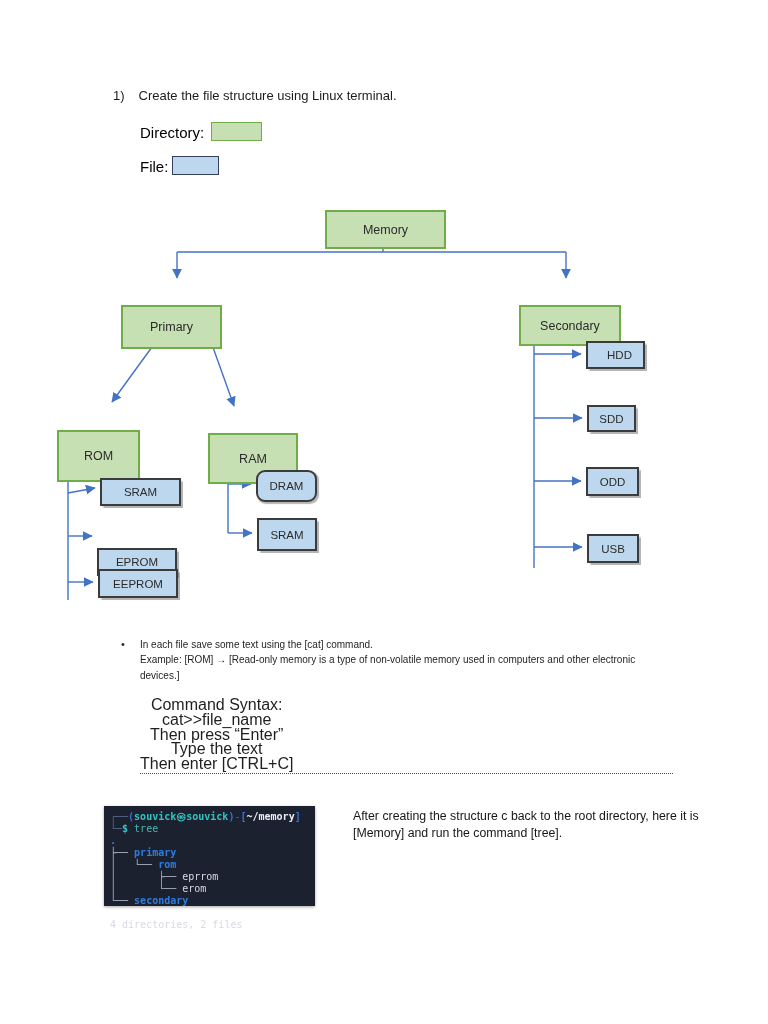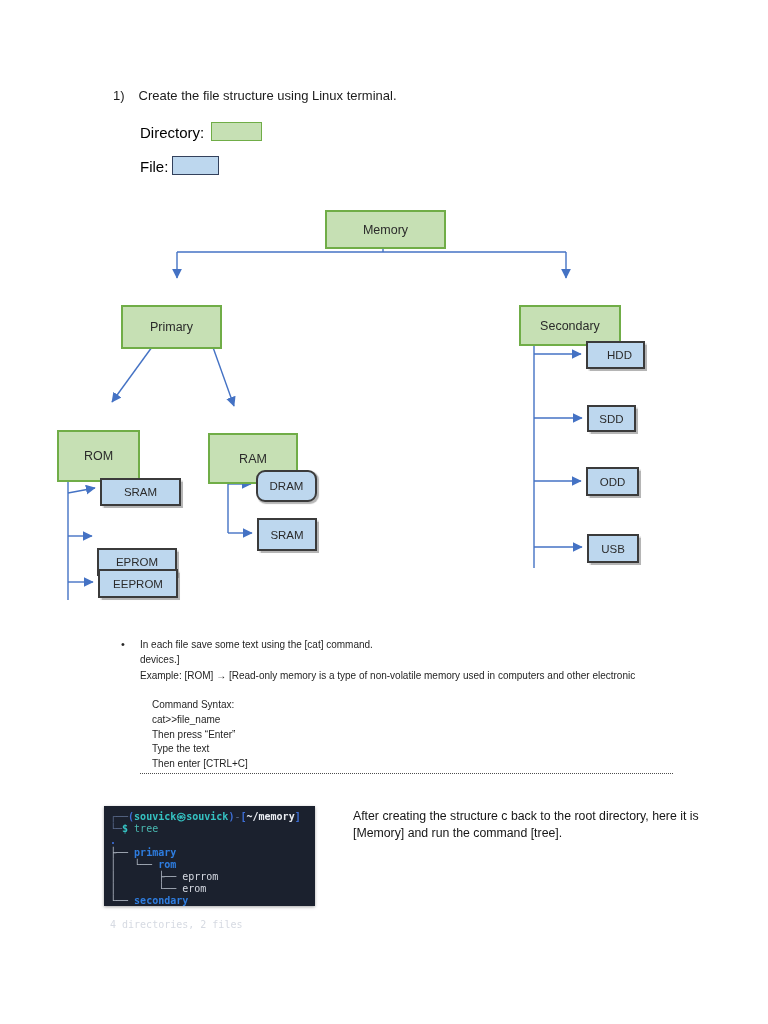--- a/index.html
+++ b/index.html
@@ -12,21 +12,21 @@
   .swatch{border-style:solid;border-width:1.5px;}
   
   .node{display:flex;align-items:center;justify-content:center;z-index:2;color:#2b2b2b;}
   .dir{background:#c6e0b4;border:2px solid #70ad47;font-size:12.5px;margin-top:20px;}
   .file{background:#bdd7ee;border:2px solid #3b3b3b;font-size:11.5px;
         box-shadow:1.5px 1.5px 1px rgba(90,90,90,.45);}
   svg.wires{position:absolute;left:0;top:0;z-index:1;pointer-events:none;}
   
   .bullet{left:121px;top:638px;font-size:11px;}
   .notes{left:140px;top:637px;width:545px;font-size:10px;line-height:15.4px;color:#1f1f1f;}
-  .cmd{left:152px;top:698px;font-size:10px;line-height:14.8px;color:#1f1f1f;}
+  .cmd{left:140px;top:698px;font-size:16px;line-height:14.8px;color:#1f1f1f;text-align:center;}
   .sep{left:140px;top:773px;width:533px;border-top:1.5px dotted #4d4d4d;height:0;}
   
   .terminal{left:104px;top:806px;width:211px;height:100px;background:#1b212e;
             font-family:"DejaVu Sans Mono",monospace;font-size:10px;line-height:12px;
             padding:5px 0 0 6px;box-sizing:border-box;box-shadow:0 1px 3px rgba(0,0,0,.35);}
   .tline{white-space:pre;}
   .seg-frame{color:#5a6b8c;}
   .seg-blue{color:#3d6fd8;font-weight:bold;}
   .seg-cyan{color:#35c2c2;font-weight:bold;}
   .seg-teal{color:#49b8b0;}
@@ -91,22 +91,22 @@
   <div class="abs node file" style="left:256px;top:470px;width:57px;height:28px;border-radius:9px;">DRAM</div>
   <div class="abs node file" style="left:257px;top:518px;width:56px;height:29px;">SRAM</div>
   <div class="abs node file" style="left:586px;top:341px;width:47px;height:24px;padding-left:8px;">HDD</div>
   <div class="abs node file" style="left:587px;top:405px;width:45px;height:23px;">SDD</div>
   <div class="abs node file" style="left:586px;top:467px;width:49px;height:25px;">ODD</div>
   <div class="abs node file" style="left:587px;top:534px;width:48px;height:25px;">USB</div>
 
   <div class="abs bullet">•</div>
   <div class="abs notes">
     <div>In each file save some text using the [cat] command.</div>
+    <div>Example: [ROM] → [Read-only memory is a type of non-volatile memory used in computers and other electronic</div>
     <div>devices.]</div>
-    <div>Example: [ROM] → [Read-only memory is a type of non-volatile memory used in computers and other electronic</div>
   </div>
 
   <div class="abs cmd">
     <div>Command Syntax:</div>
     <div>cat&gt;&gt;file_name</div>
     <div>Then press “Enter”</div>
     <div>Type the text</div>
     <div>Then enter [CTRL+C]</div>
   </div>
 

